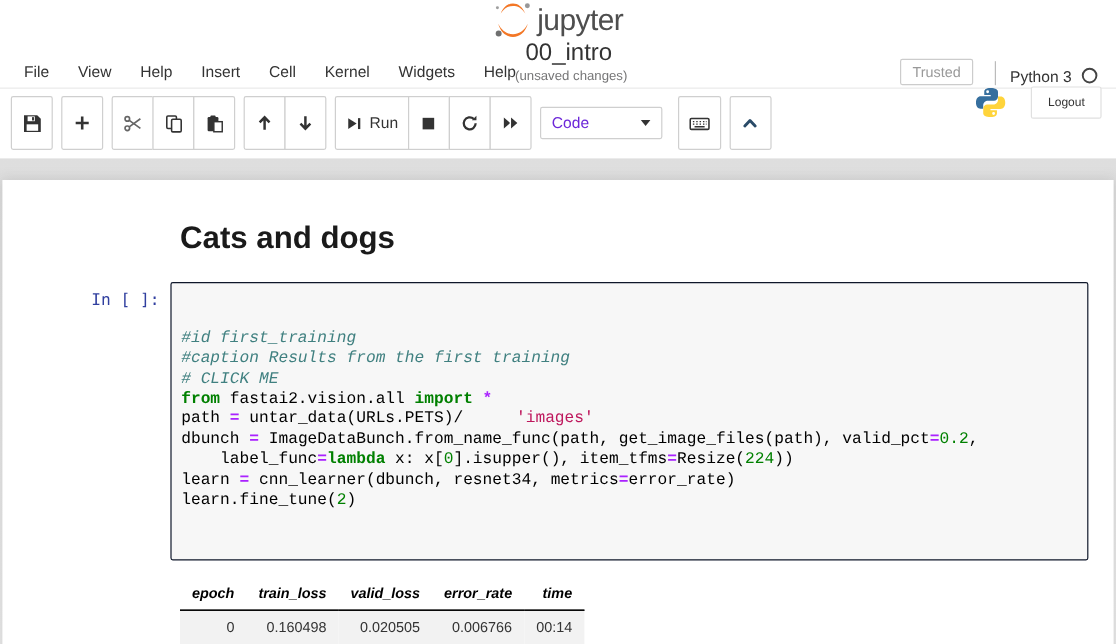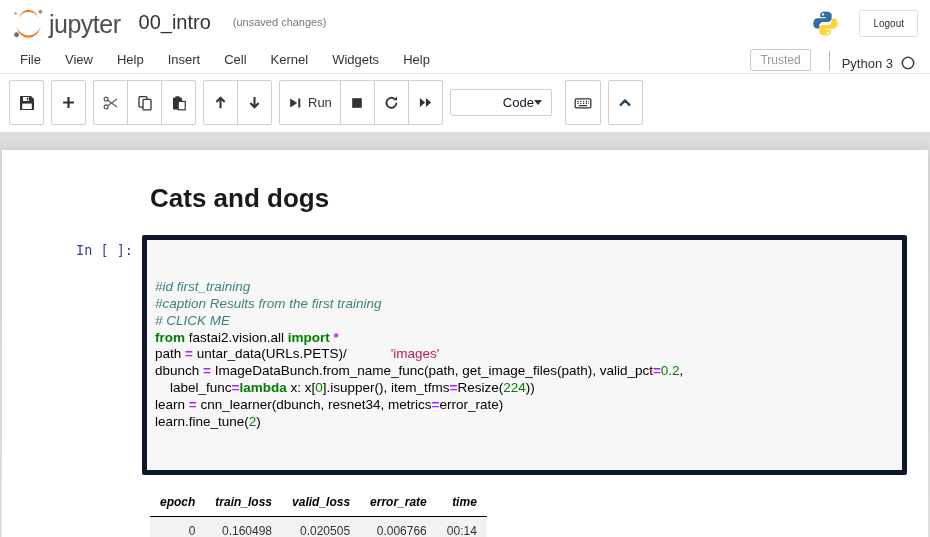--- a/index.html
+++ b/index.html
@@ -1,20 +1,20 @@
 <!DOCTYPE html>
 <html><head>
 <meta charset="utf-8">
 <style>
   * { margin:0; padding:0; box-sizing:border-box; }
   html,body { width:930px; height:537px; overflow:hidden; background:#fff;
               font-family:"Liberation Sans", sans-serif; color:#333; }
 
   
-  .header { height:46px; display:flex; align-items:center; padding:0 12px; background:#fff; }
+  .header { height:46px; display:flex; align-items:center; padding:0 12px; background:#fff;flex-direction:column; }
   .brand { display:flex; align-items:flex-end; gap:4px; }
   .brand-text { font-size:25px; color:#4e4e4e; letter-spacing:-0.5px; line-height:1; padding-bottom:3px; }
   .nb-name { font-size:20px; color:#333; margin-left:18px; padding-bottom:2px; }
   .save-status { font-size:11px; color:#767677; margin-left:22px; padding-bottom:2px; }
   .header-right { margin-left:auto; display:flex; align-items:center; gap:20px; }
   .logout-btn { background:#fff; border:1px solid #e0e0e0; border-radius:2px; padding:7px 13px;
                 font-size:10px; color:#333; cursor:pointer; }
 
   
   .menubar { height:28px; display:flex; align-items:center; padding:0 10px 0 8px;
@@ -31,39 +31,39 @@
   .toolbar { padding:6px 0 7px 9px; display:flex; align-items:center; background:#fff; }
   .btn-group { display:flex; margin-right:7px; }
   .tbtn { height:45px; min-width:35px; display:inline-flex; align-items:center; justify-content:center;
           background:#fff; border:1px solid #cfcfcf; padding:0 8px; cursor:pointer; }
   .btn-group .tbtn + .tbtn { margin-left:-1px; }
   .btn-group .tbtn:first-child { border-radius:2px 0 0 2px; }
   .btn-group .tbtn:last-child  { border-radius:0 2px 2px 0; }
   .btn-group .tbtn:only-child  { border-radius:2px; }
   .run-label { font-size:13px; color:#333; margin-left:6px; }
   .celltype-select { height:27px; width:102px; background:#fff; border:1px solid #cfcfcf; border-radius:2px;
-                     display:inline-flex; align-items:center; justify-content:flex-end;
-                     padding:0 9px; margin-right:13px; font-size:13px; color:#0f172a; cursor:pointer; }
+                     display:inline-flex; align-items:center; justify-content:space-between;
+                     padding:0 9px; margin-right:13px; font-size:13px; color:#6d28d9; cursor:pointer; }
   .caret-down { width:0; height:0; border-left:4px solid transparent; border-right:4px solid transparent;
                 border-top:5px solid #333; }
 
   
   .site { background:linear-gradient(#dedede,#ececec); height:calc(537px - 46px - 28px - 40px);
           padding:18px 2px 0 2px; }
   .nb-container { background:#fff; height:100%; box-shadow:0 0 10px 1px rgba(87,87,87,.18);
                   padding-top:33px; overflow:hidden; }
 
   .md-cell { margin-left:148px; margin-bottom:21px; }
   .md-cell h1 { font-size:26px; font-weight:bold; color:#1a1a1a; font-family:"Liberation Sans",sans-serif; }
 
   .cellrow { display:flex; align-items:flex-start; }
   .prompt { width:140px; flex:0 0 140px; text-align:right; padding:7px 9px 0 0;
             font-family:"DejaVu Sans Mono",monospace; font-size:13.5px; color:#303f9f; }
-  .inputbox { flex:1; margin-right:21px; background:#f7f7f7; border:5px solid #0f172a; border-radius:2px;
-              padding:5px 8px; font-family:Liberation Sans, sans-serif; font-size:13.5px; line-height:16.9px;
+  .inputbox { flex:1; margin-right:21px; background:#f7f7f7; border:1px solid #0f172a; border-radius:2px;
+              padding:5px 8px; font-family:Liberation Mono, monospace; font-size:13.5px; line-height:16.9px;
               white-space:pre; cursor:text; }
   .tok-c { color:#408080; font-style:italic; }
   .tok-k { color:#008000; font-weight:bold; }
   .tok-s { color:#be185d;margin-left:44px; }
   .tok-n { color:#008000; }
   .tok-o { color:#aa22ff; font-weight:bold; }
   .tok-p { color:#000; }
 
   .output-area { margin-left:148px; margin-top:13px; }
   table.df { border-collapse:collapse; font-size:12px; color:#333; margin-bottom:15px; }

